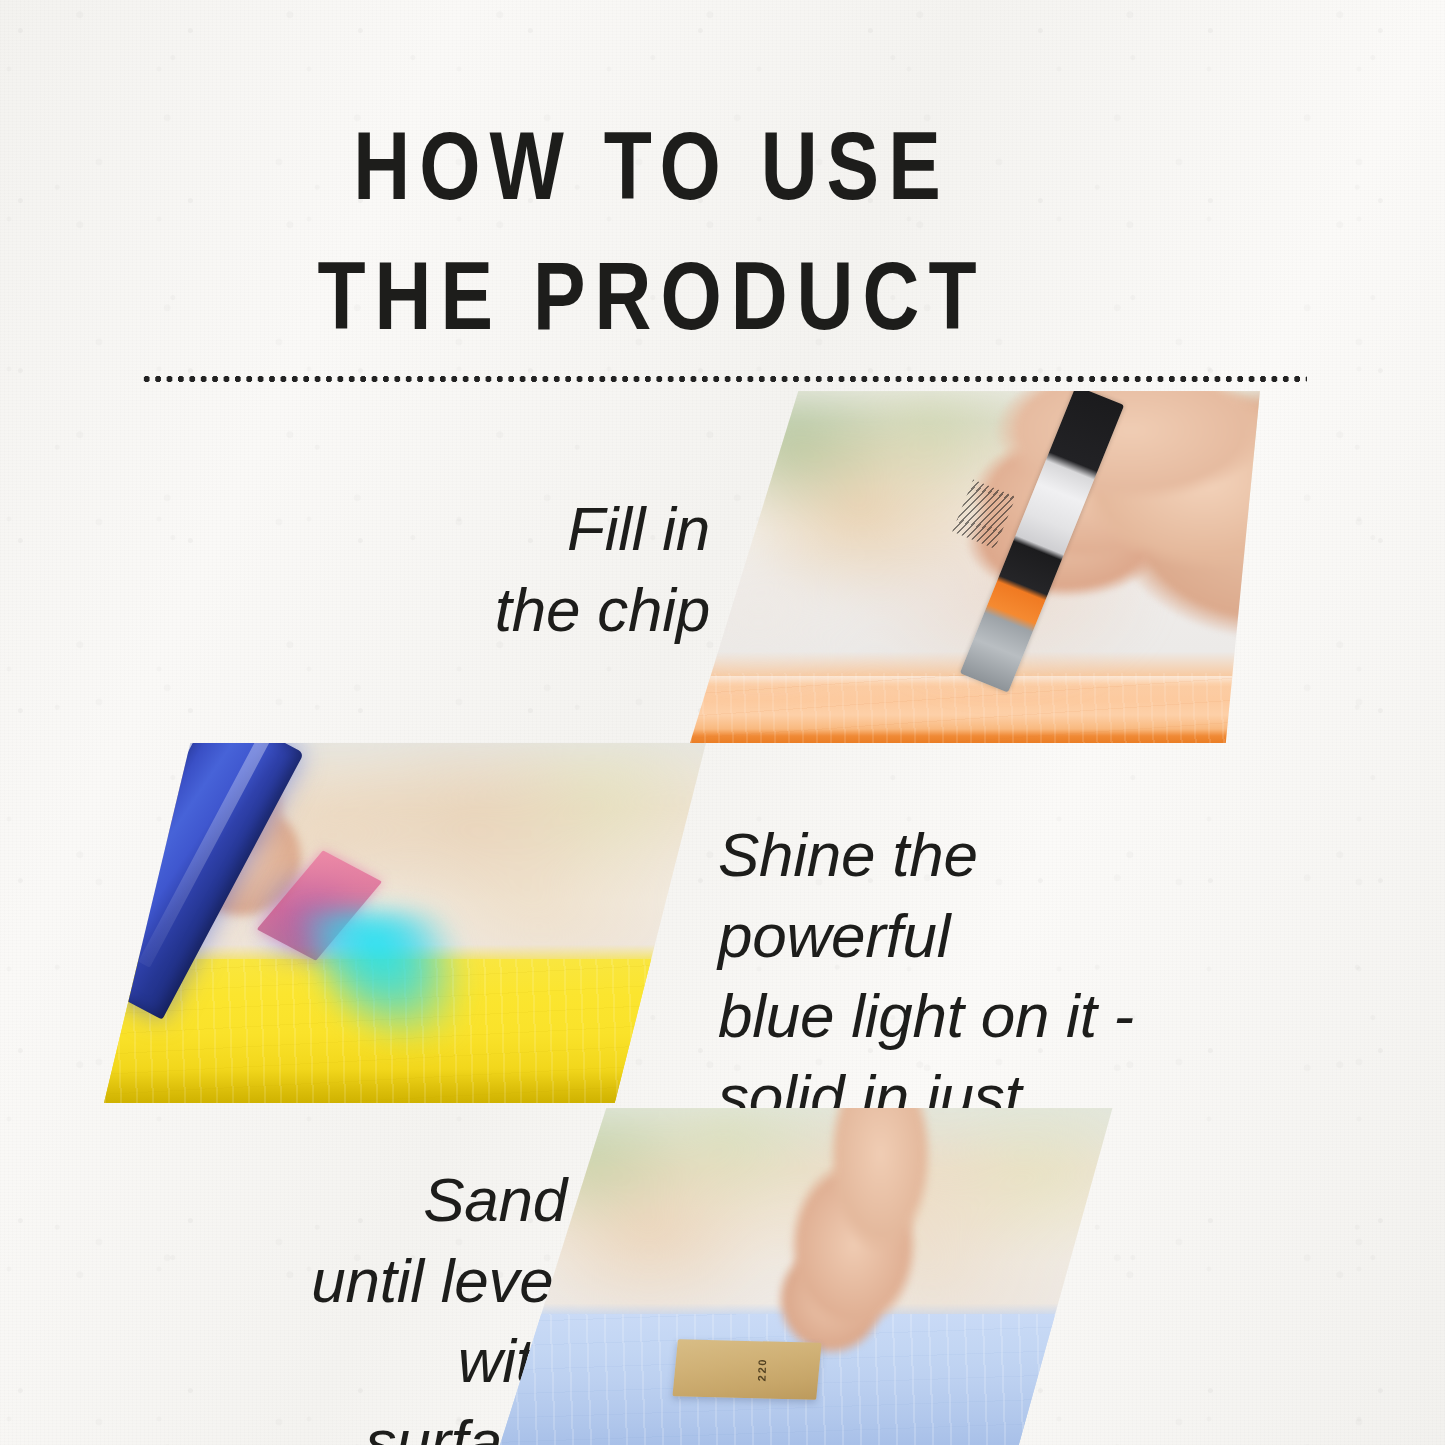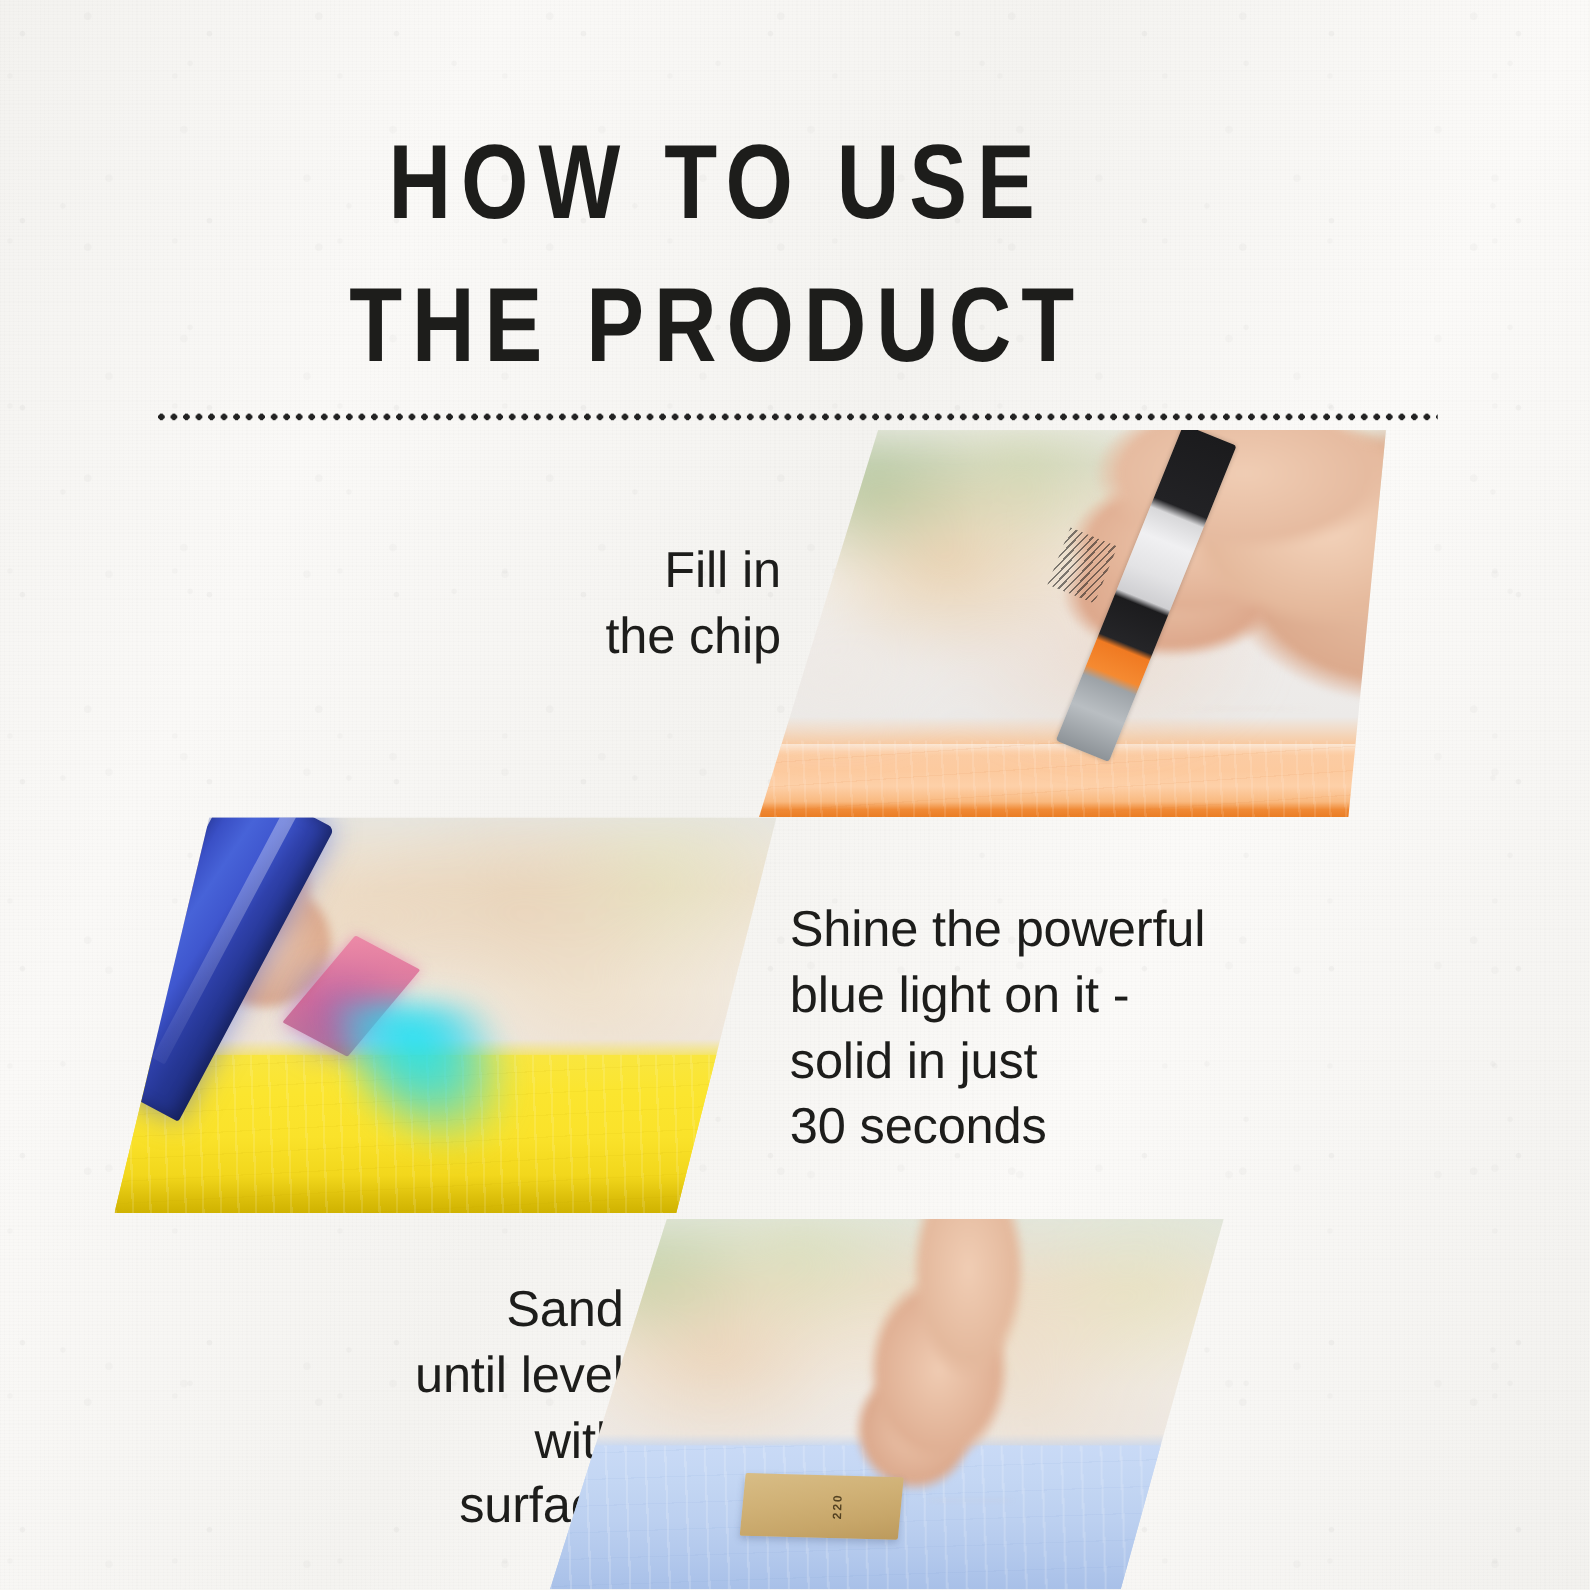--- a/index.html
+++ b/index.html
@@ -56,25 +56,26 @@
     background-image:radial-gradient(circle closest-side,#222 99%,transparent 100%);
     background-size:11.4px 6px;
     background-repeat:repeat-x;
     background-position:0 center;
   }
 
   
   .caption{
     position:absolute;
     color:#1d1d1b;
-    font-size:46px;
+    font-size:62px;
     line-height:1.30;
     font-weight:400;
     letter-spacing:-0.004em;
     white-space:pre-line;
+    font-style:italic;
   }
   #caption-1{right:735px;top:489px;text-align:right;width:360px;}
   #caption-2{left:718px;top:815px;text-align:left;width:470px;}
   #caption-3{left:277px;top:1160px;text-align:right;width:290px;}
 
   
   .panel{position:absolute;overflow:hidden;}
   .panel .photo{position:absolute;inset:0;}
 
   #panel-1{

